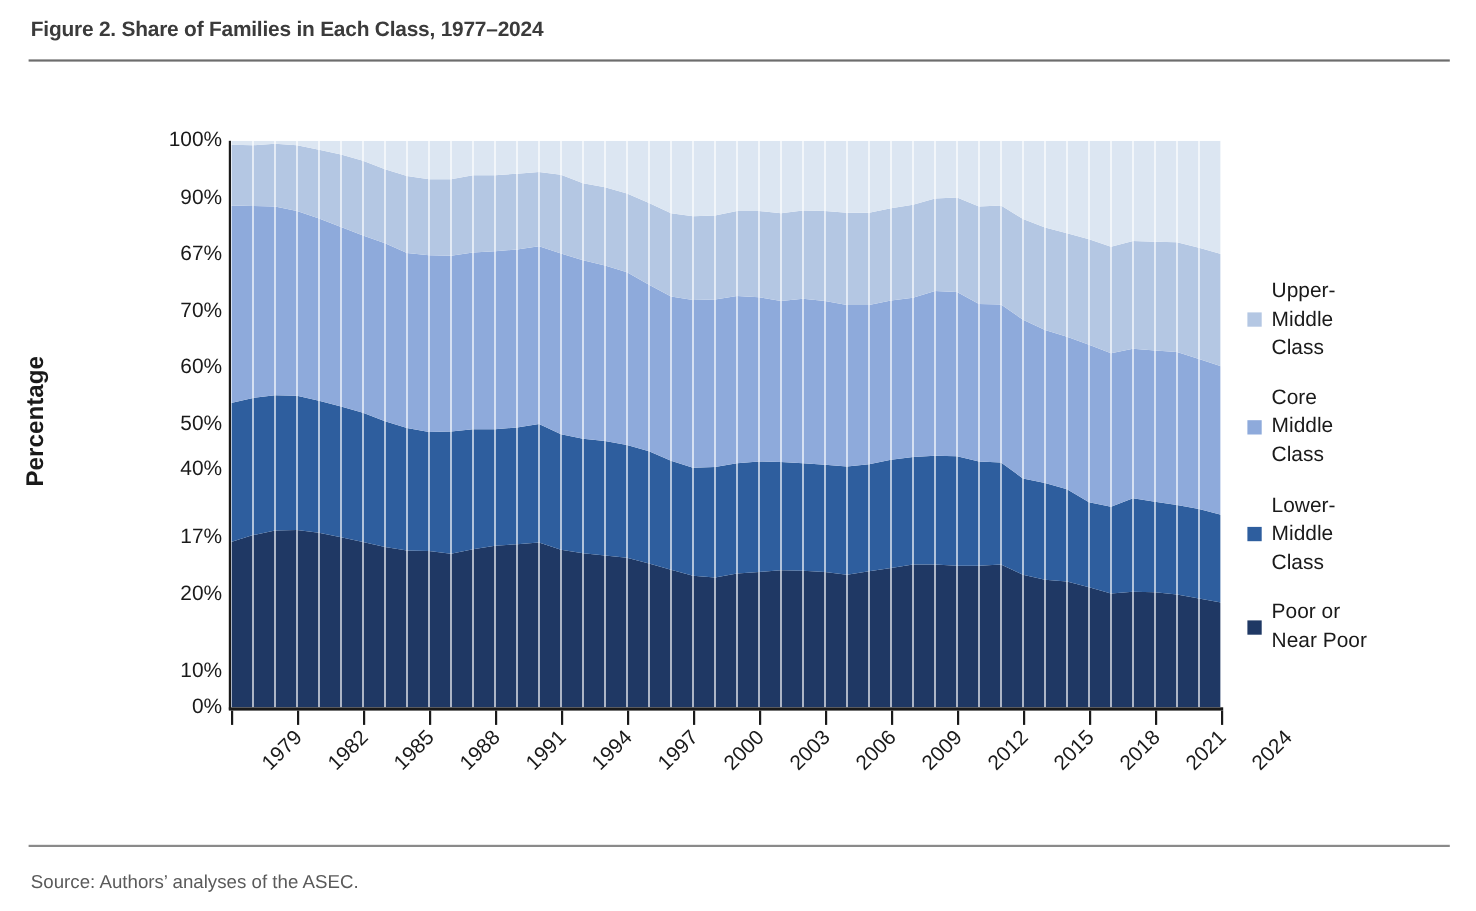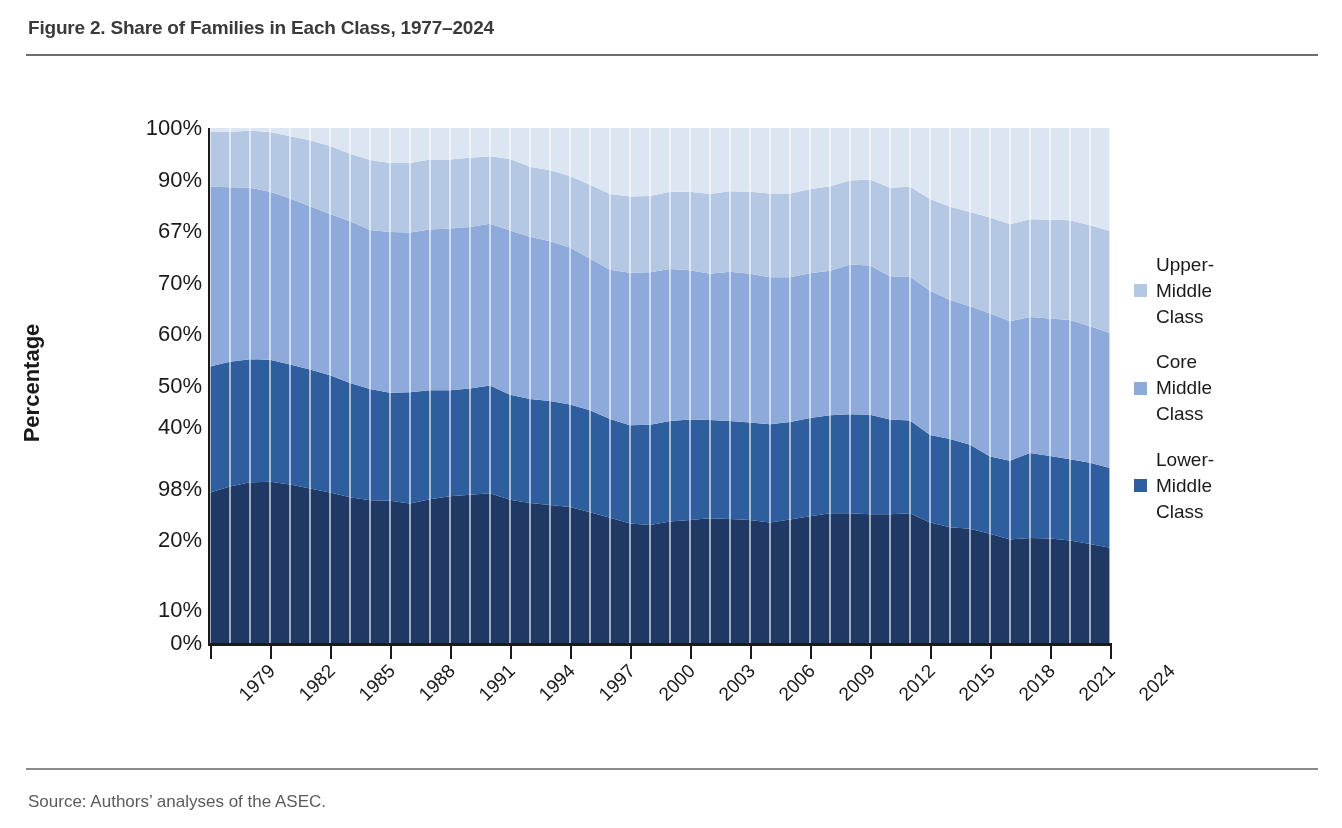--- a/index.html
+++ b/index.html
@@ -33,21 +33,21 @@
   .y-axis-title{
     position:absolute;left:-88px;top:310px;width:240px;
     transform:rotate(-90deg);transform-origin:center center;
     text-align:center;font-size:22px;font-weight:bold;color:#1a1a1a;
   }
   .plot{
     position:absolute;left:210px;top:68px;width:900px;height:515px;
   }
   .plot svg{display:block;}
   .y-tick-label{
-    position:absolute;right:0;font-size:22px;color:#1a1a1a;
+    position:absolute;right:0;font-size:19px;color:#1a1a1a;
     text-align:right;white-space:nowrap;transform:translateY(-50%);
   }
   #y-labels{position:absolute;left:118px;top:68px;width:84px;height:515px;}
   .axis-line-y{
     position:absolute;left:208px;top:68px;width:2px;height:517px;background:#1a1a1a;
   }
   .axis-line-x{
     position:absolute;left:208px;top:583px;width:904px;height:3px;background:#1a1a1a;
   }
   #x-ticks{position:absolute;left:210px;top:586px;width:900px;height:14px;}
@@ -79,21 +79,21 @@
 <div class="rule-top"></div>
 
 <div id="chart-area">
 
   <div class="y-axis-title">Percentage</div>
 
   <div id="y-labels">
       <div class="y-tick-label" style="top: 515px;">0%</div>
       <div class="y-tick-label" style="top: 482px;">10%</div>
       <div class="y-tick-label" style="top: 412px; text-align: center;">20%</div>
-      <div class="y-tick-label" style="top: 360.5px;">98%</div>
+      <div class="y-tick-label" style="top: 360.5px;">17%</div>
       <div class="y-tick-label" style="top: 299px;">40%</div>
       <div class="y-tick-label" style="top: 257.5px;">50%</div>
       <div class="y-tick-label" style="top: 206px;">60%</div>
       <div class="y-tick-label" style="top: 154.5px;">70%</div>
       <div class="y-tick-label" style="top: 103px;">67%</div>
       <div class="y-tick-label" style="top: 51.5px;">90%</div>
       <div class="y-tick-label" style="top: 0px;">100%</div>
     </div>
   <div class="axis-line-y"></div>
   <div class="axis-line-x"></div>
@@ -197,17 +197,21 @@
         <span class="legend-label">Upper-<br>Middle<br>Class</span>
       </div>
       <div class="legend-row">
         <span class="legend-swatch" style="background: rgb(142, 170, 219);"></span>
         <span class="legend-label">Core<br>Middle<br>Class</span>
       </div>
       <div class="legend-row">
         <span class="legend-swatch" style="background: rgb(46, 94, 158);"></span>
         <span class="legend-label">Lower-<br>Middle<br>Class</span>
       </div>
+      <div class="legend-row">
+        <span class="legend-swatch" style="background: rgb(31, 56, 100);"></span>
+        <span class="legend-label">Poor or<br>Near Poor</span>
+      </div>
     </div>
 </div>
 
 <div class="rule-bottom"></div>
 <div class="source-note">Source: Authors’ analyses of the ASEC.</div>
 
 </body></html>

